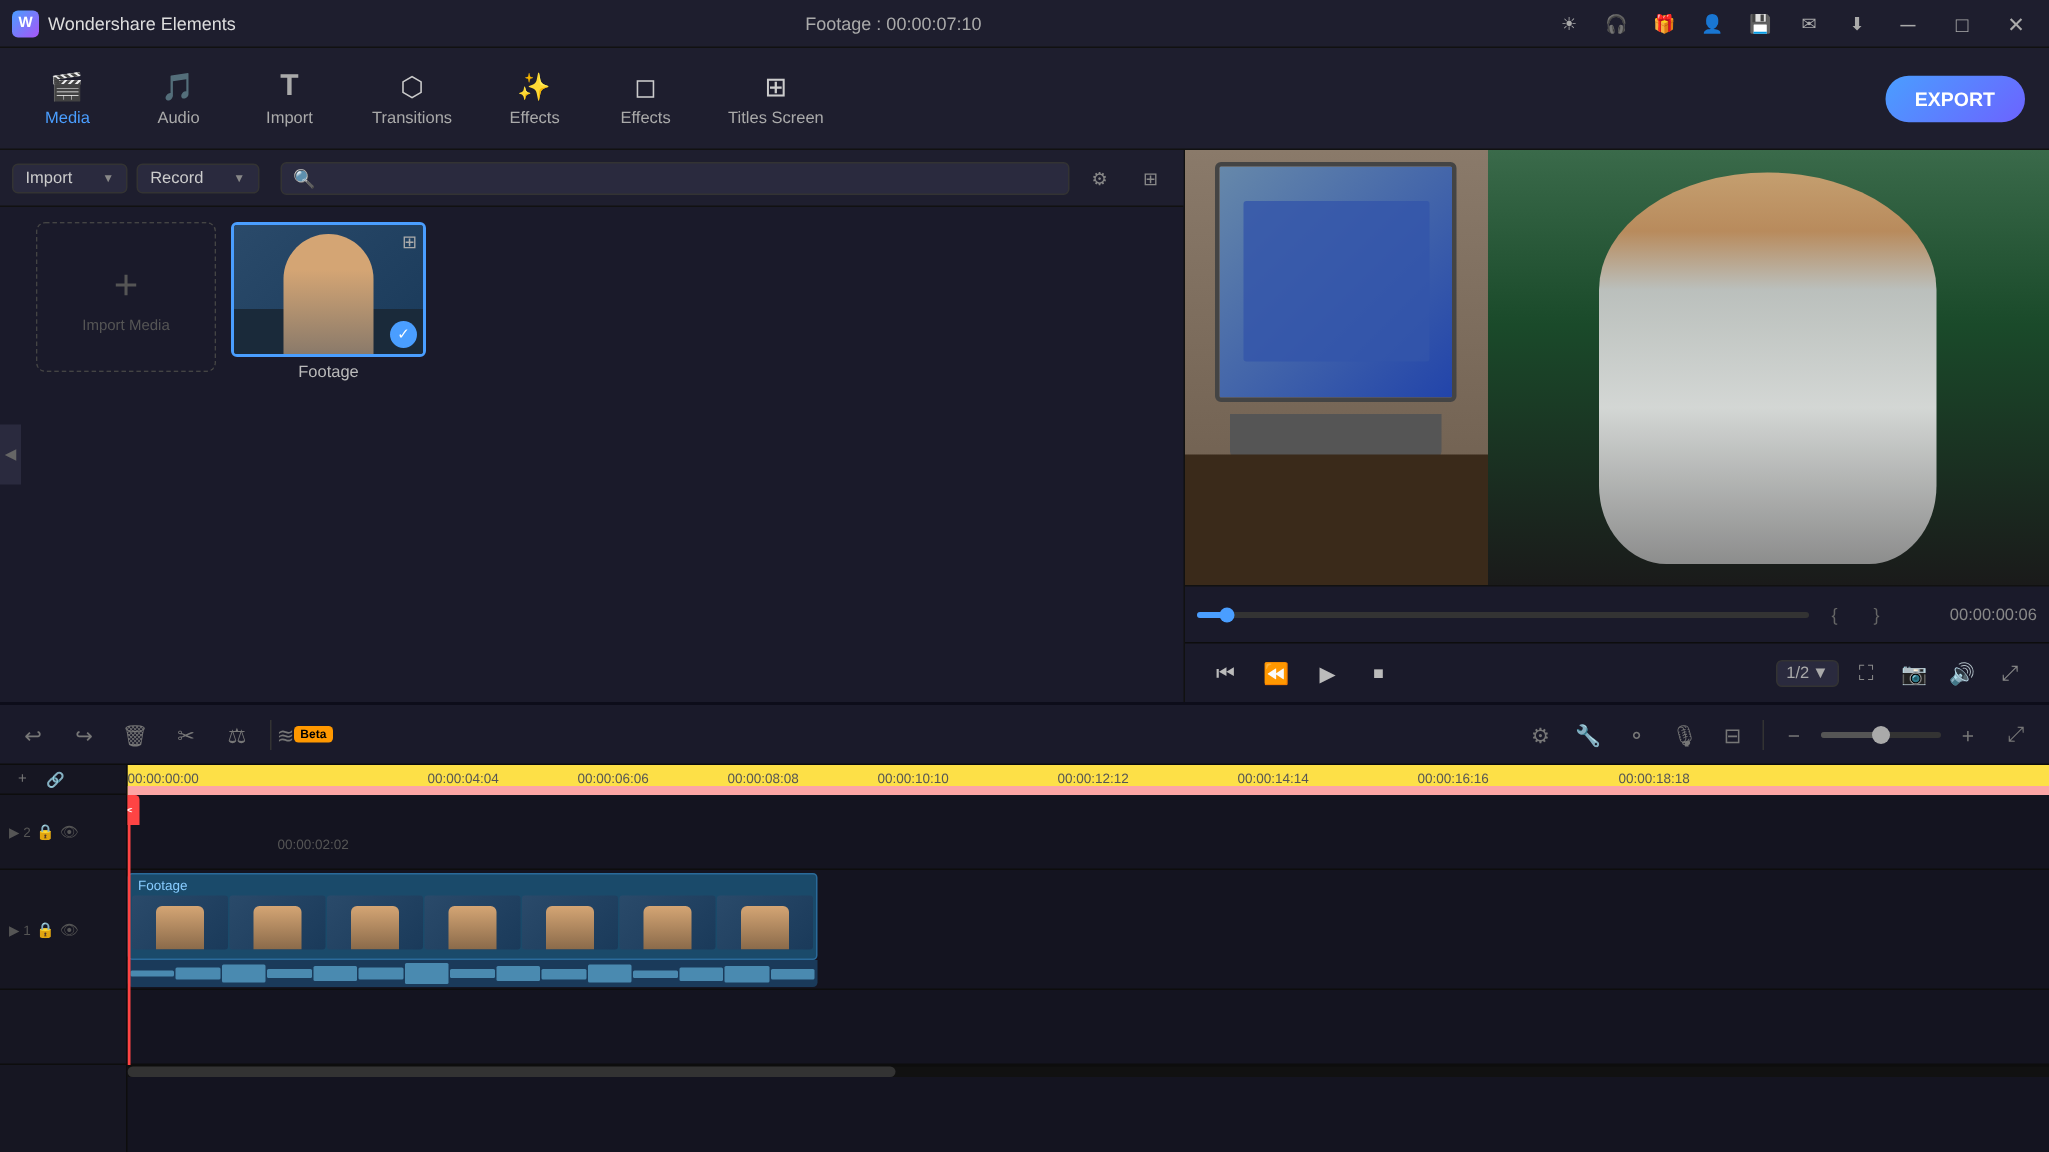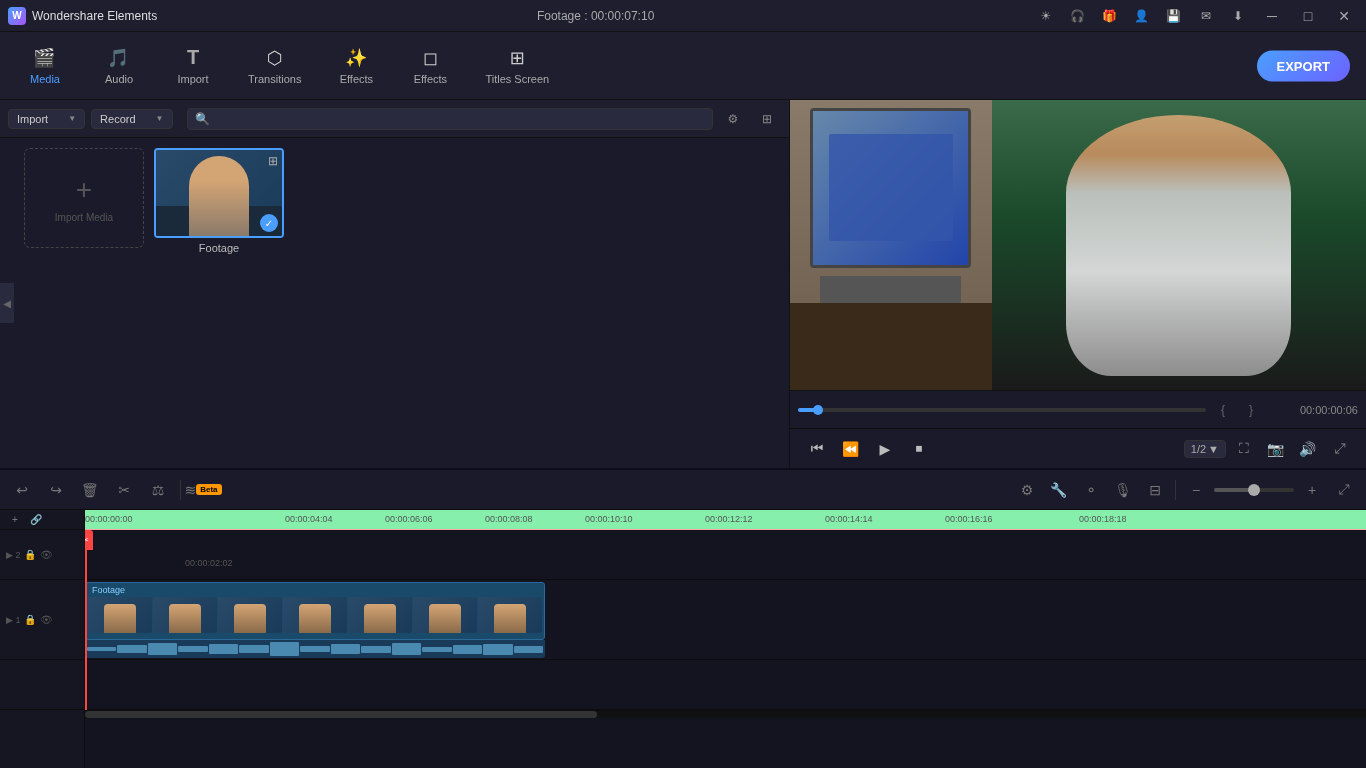--- a/index.html
+++ b/index.html
@@ -539,26 +539,26 @@
       color: #555;
     }
 
     #timeline-content {
       flex: 1;
       position: relative;
       overflow: hidden;
     }
     #timeline-ruler {
       height: 20px;
-      background: #86efac;
+      background: #fde047;
       display: flex;
       align-items: center;
       padding: 0;
       position: relative;
-      border-bottom: 1px solid #fca5a5;
+      border-bottom: 6px solid #fca5a5;
     }
     .ruler-time {
       position: absolute;
       font-size: 9px;
       color: #555;
       top: 4px;
     }
     #timeline-tracks {
       position: relative;
       flex: 1;

